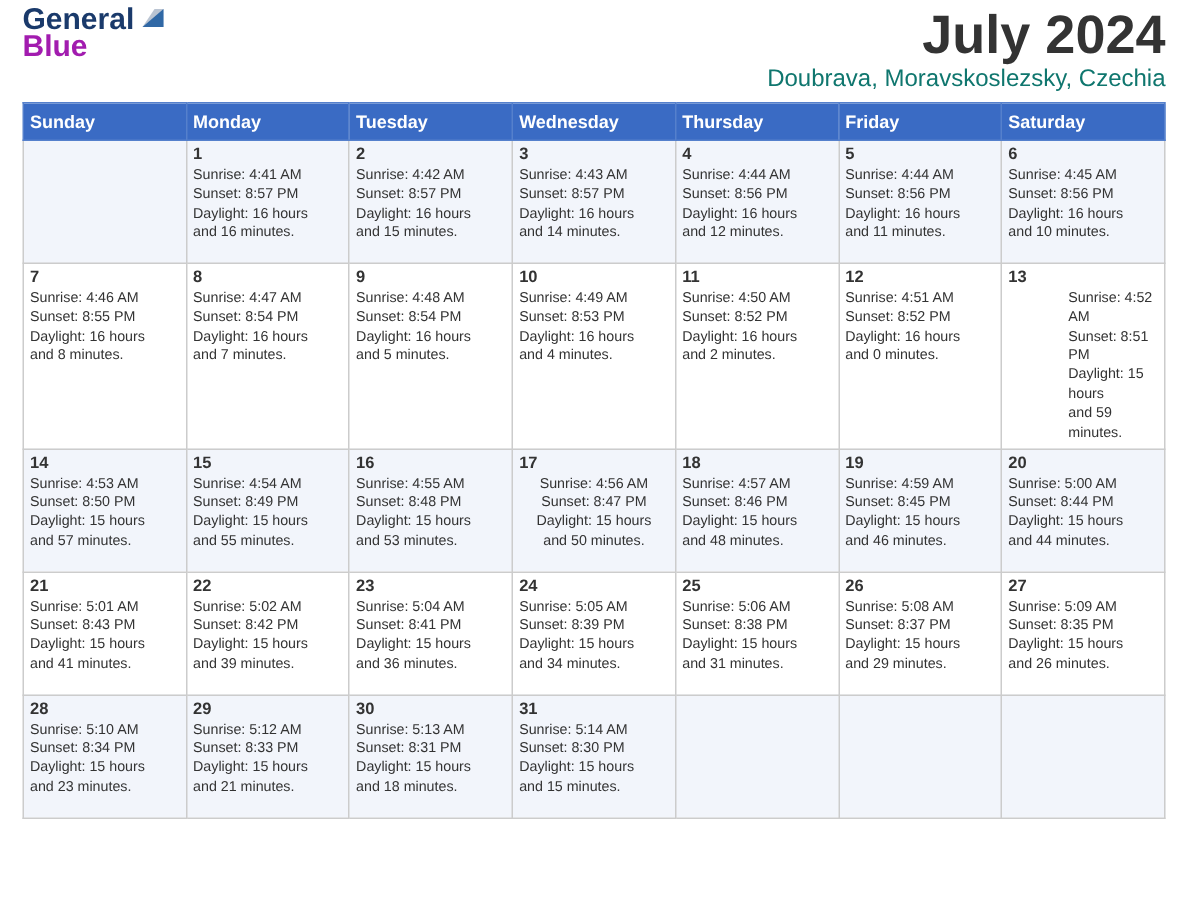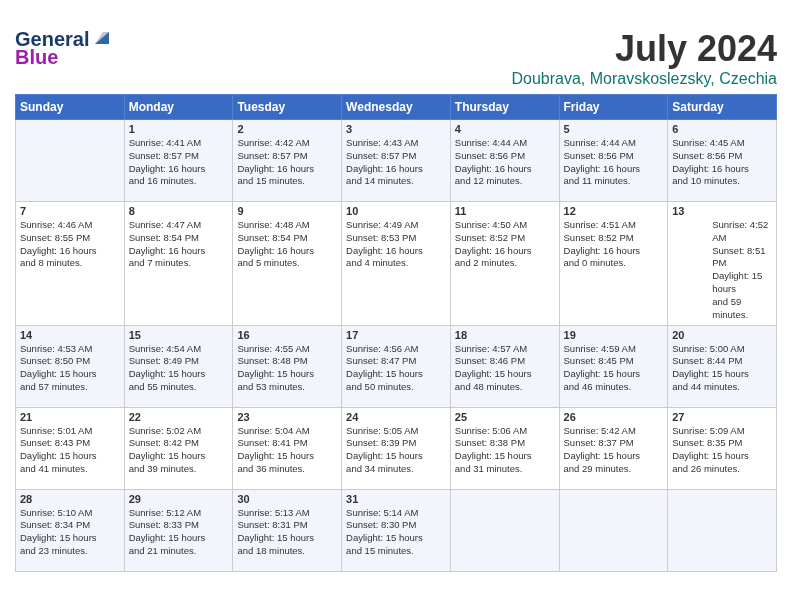--- a/index.html
+++ b/index.html
@@ -5,21 +5,21 @@
     * { margin: 0; padding: 0; box-sizing: border-box; }
     body {
       font-family: Arial, sans-serif;
       background: #fff;
       width: 792px;
       height: 612px;
       overflow: hidden;
     }
     .container {
       width: 792px;
-      padding: 28px 15px;
+      padding: 2px 15px;
     }
     .header-row {
       display: flex;
       justify-content: space-between;
       align-items: flex-start;
       margin-bottom: 6px;
     }
     .logo {
       display: flex;
       align-items: center;
@@ -234,21 +234,21 @@
           </td>
           <td>
             <span class="day-num">16</span>
             <div class="day-info" style="white-space: pre-line;">Sunrise: 4:55 AM
 Sunset: 8:48 PM
 Daylight: 15 hours
 and 53 minutes.</div>
           </td>
           <td>
             <span class="day-num">17</span>
-            <div class="day-info" style="white-space: pre-line;">Sunrise: 4:56 AM
+            <div class="day-info" style="white-space: pre-line; text-align: center;">Sunrise: 4:56 AM
 Sunset: 8:47 PM
 Daylight: 15 hours
 and 50 minutes.</div>
           </td>
           <td>
             <span class="day-num">18</span>
             <div class="day-info" style="white-space: pre-line;">Sunrise: 4:57 AM
 Sunset: 8:46 PM
 Daylight: 15 hours
 and 48 minutes.</div>
@@ -299,21 +299,21 @@
           </td>
           <td>
             <span class="day-num">25</span>
             <div class="day-info" style="white-space: pre-line;">Sunrise: 5:06 AM
 Sunset: 8:38 PM
 Daylight: 15 hours
 and 31 minutes.</div>
           </td>
           <td>
             <span class="day-num">26</span>
-            <div class="day-info" style="white-space: pre-line;">Sunrise: 5:42 AM
+            <div class="day-info" style="white-space: pre-line;">Sunrise: 5:08 AM
 Sunset: 8:37 PM
 Daylight: 15 hours
 and 29 minutes.</div>
           </td>
           <td>
             <span class="day-num">27</span>
             <div class="day-info" style="white-space: pre-line;">Sunrise: 5:09 AM
 Sunset: 8:35 PM
 Daylight: 15 hours
 and 26 minutes.</div>

